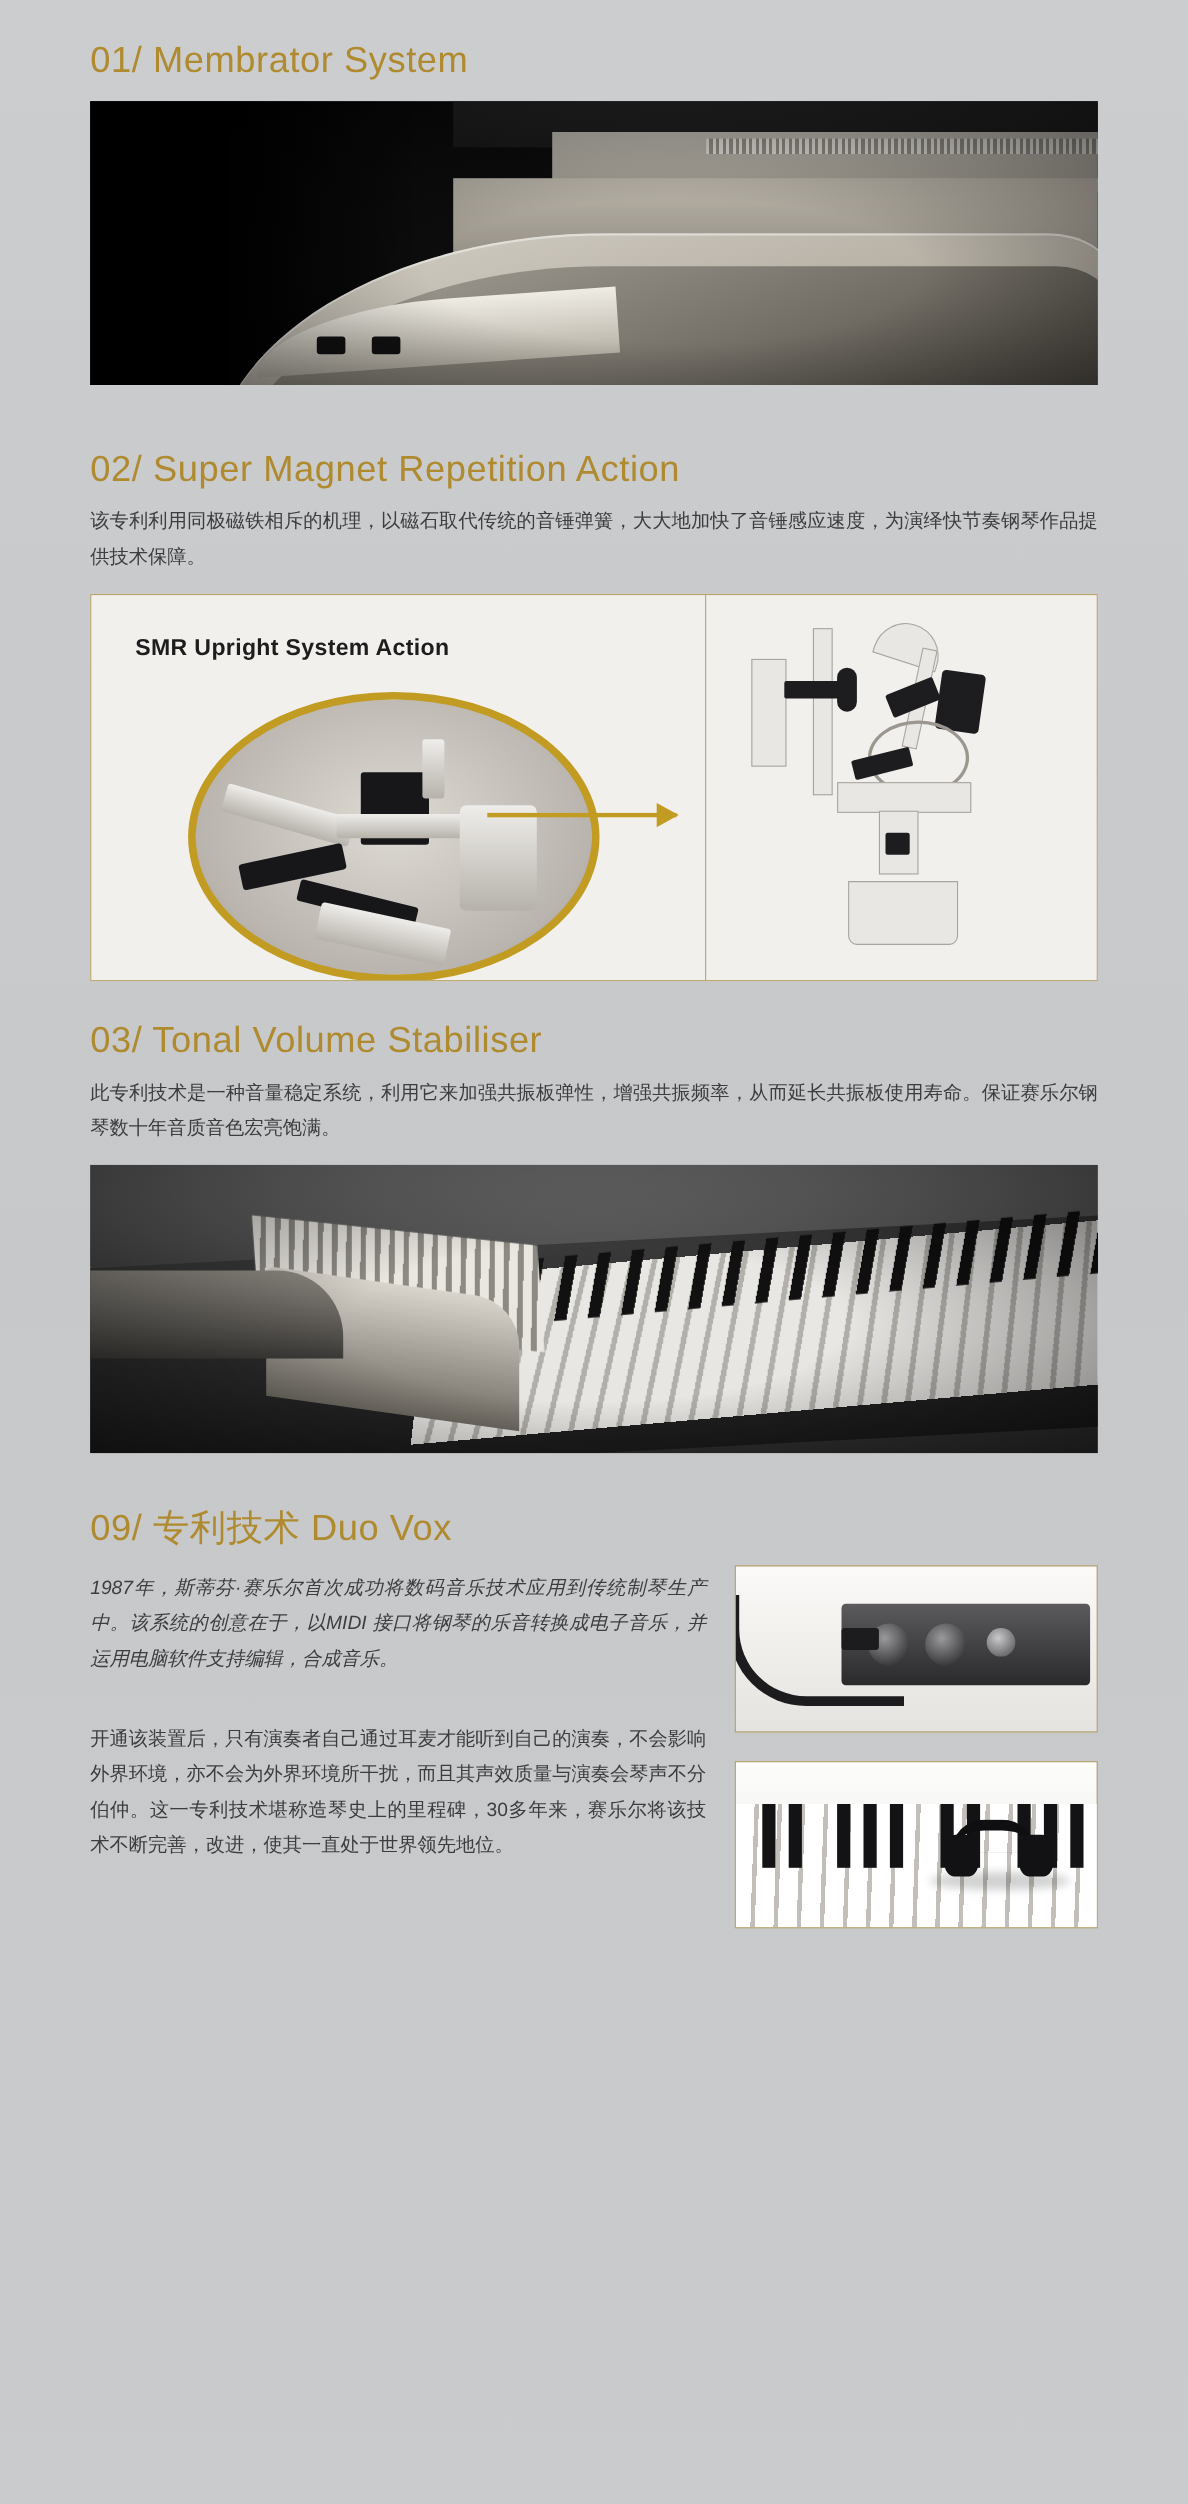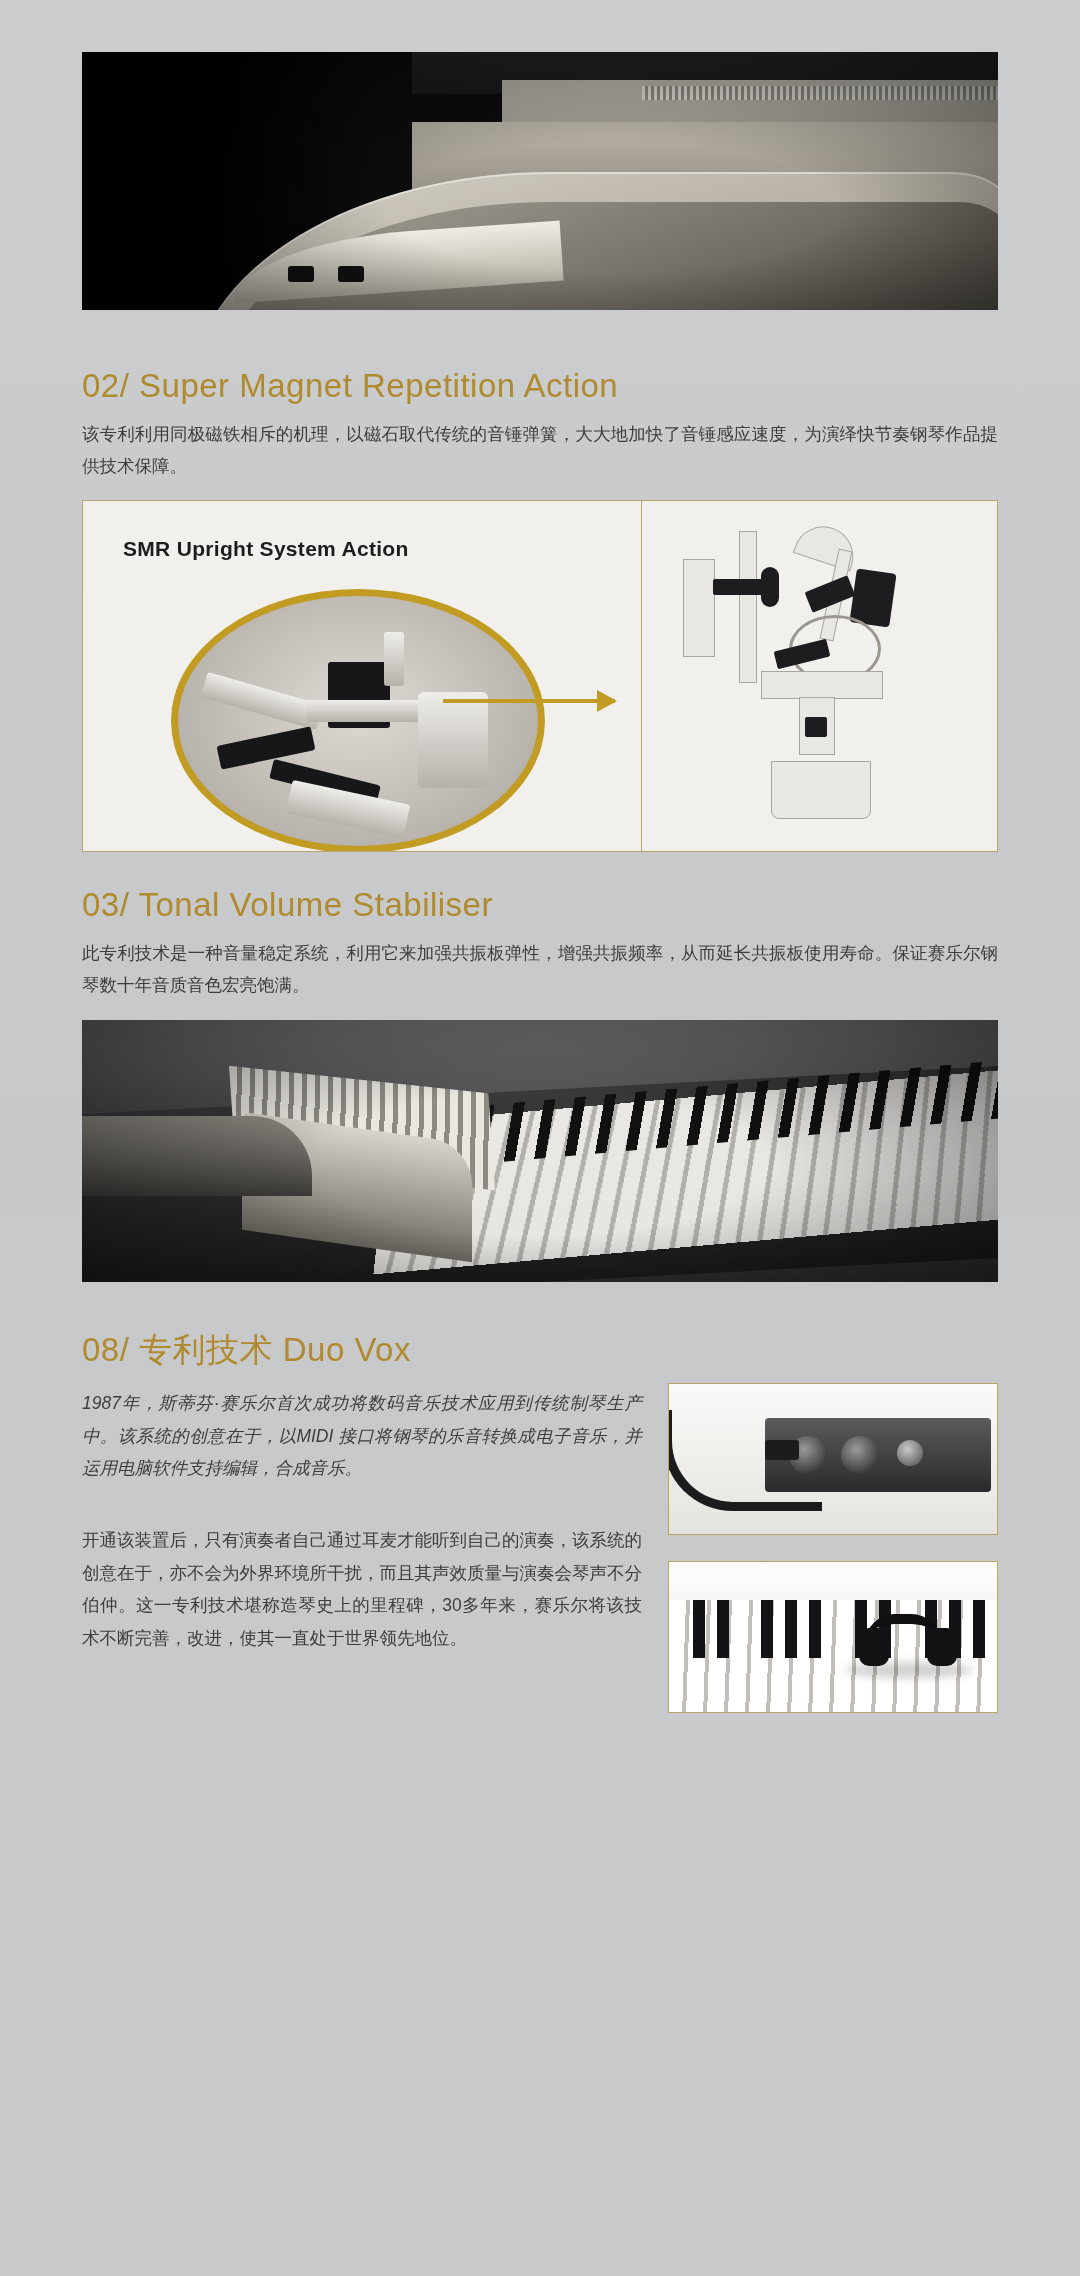--- a/index.html
+++ b/index.html
@@ -268,20 +268,21 @@
     position: absolute; left: 176px; top: 100px; width: 128px; height: 16px;
     background: rgba(0,0,0,.18); filter: blur(4px); border-radius: 50%;
   }
 </style>
 </head>
 <body>
 
 <div class="page">
 
   <div class="section" style="padding-top:34px;">
+    <h2 class="sec-title">01/ Membrator System</h2>
 
     <div class="figure fig1">
       <div class="leftdark"></div>
       <div class="topbar"></div>
       <div class="topbar2"></div>
       <div class="ridge"></div>
       <div class="board"></div>
       <div class="curve"></div>
       <div class="curve2"></div>
       <div class="lip"></div>
@@ -341,26 +342,26 @@
       <div class="whitekeys"></div>
       <div class="blackkeys"></div>
       <div class="hammers"></div>
       <div class="block"></div>
       <div class="lid"></div>
       <div class="vign"></div>
     </div>
   </div>
 
   <div class="section sec4" style="padding-top:48px;">
-    <h2 class="sec-title">08/ 专利技术  Duo Vox</h2>
+    <h2 class="sec-title">09/ 专利技术  Duo Vox</h2>
 
     <div class="row" style="margin-top:14px;">
       <div class="col-text">
         <p class="sec-body" style="margin-top:4px;font-style:italic;">1987年，斯蒂芬·赛乐尔首次成功将数码音乐技术应用到传统制琴生产中。该系统的创意在于，以MIDI 接口将钢琴的乐音转换成电子音乐，并运用电脑软件支持编辑，合成音乐。</p>
-        <p class="sec-body" style="margin-top:40px;">开通该装置后，只有演奏者自己通过耳麦才能听到自己的演奏，该系统的创意在于，亦不会为外界环境所干扰，而且其声效质量与演奏会琴声不分伯仲。这一专利技术堪称造琴史上的里程碑，30多年来，赛乐尔将该技术不断完善，改进，使其一直处于世界领先地位。</p>
+        <p class="sec-body" style="margin-top:40px;">开通该装置后，只有演奏者自己通过耳麦才能听到自己的演奏，不会影响外界环境，亦不会为外界环境所干扰，而且其声效质量与演奏会琴声不分伯仲。这一专利技术堪称造琴史上的里程碑，30多年来，赛乐尔将该技术不断完善，改进，使其一直处于世界领先地位。</p>
       </div>
 
       <div class="col-img">
         <div class="fig4a">
           <div class="panel"></div>
           <div class="jack"></div>
           <div class="jack jack2"></div>
           <div class="knob"></div>
           <div class="cable"></div>
           <div class="plug"></div>

